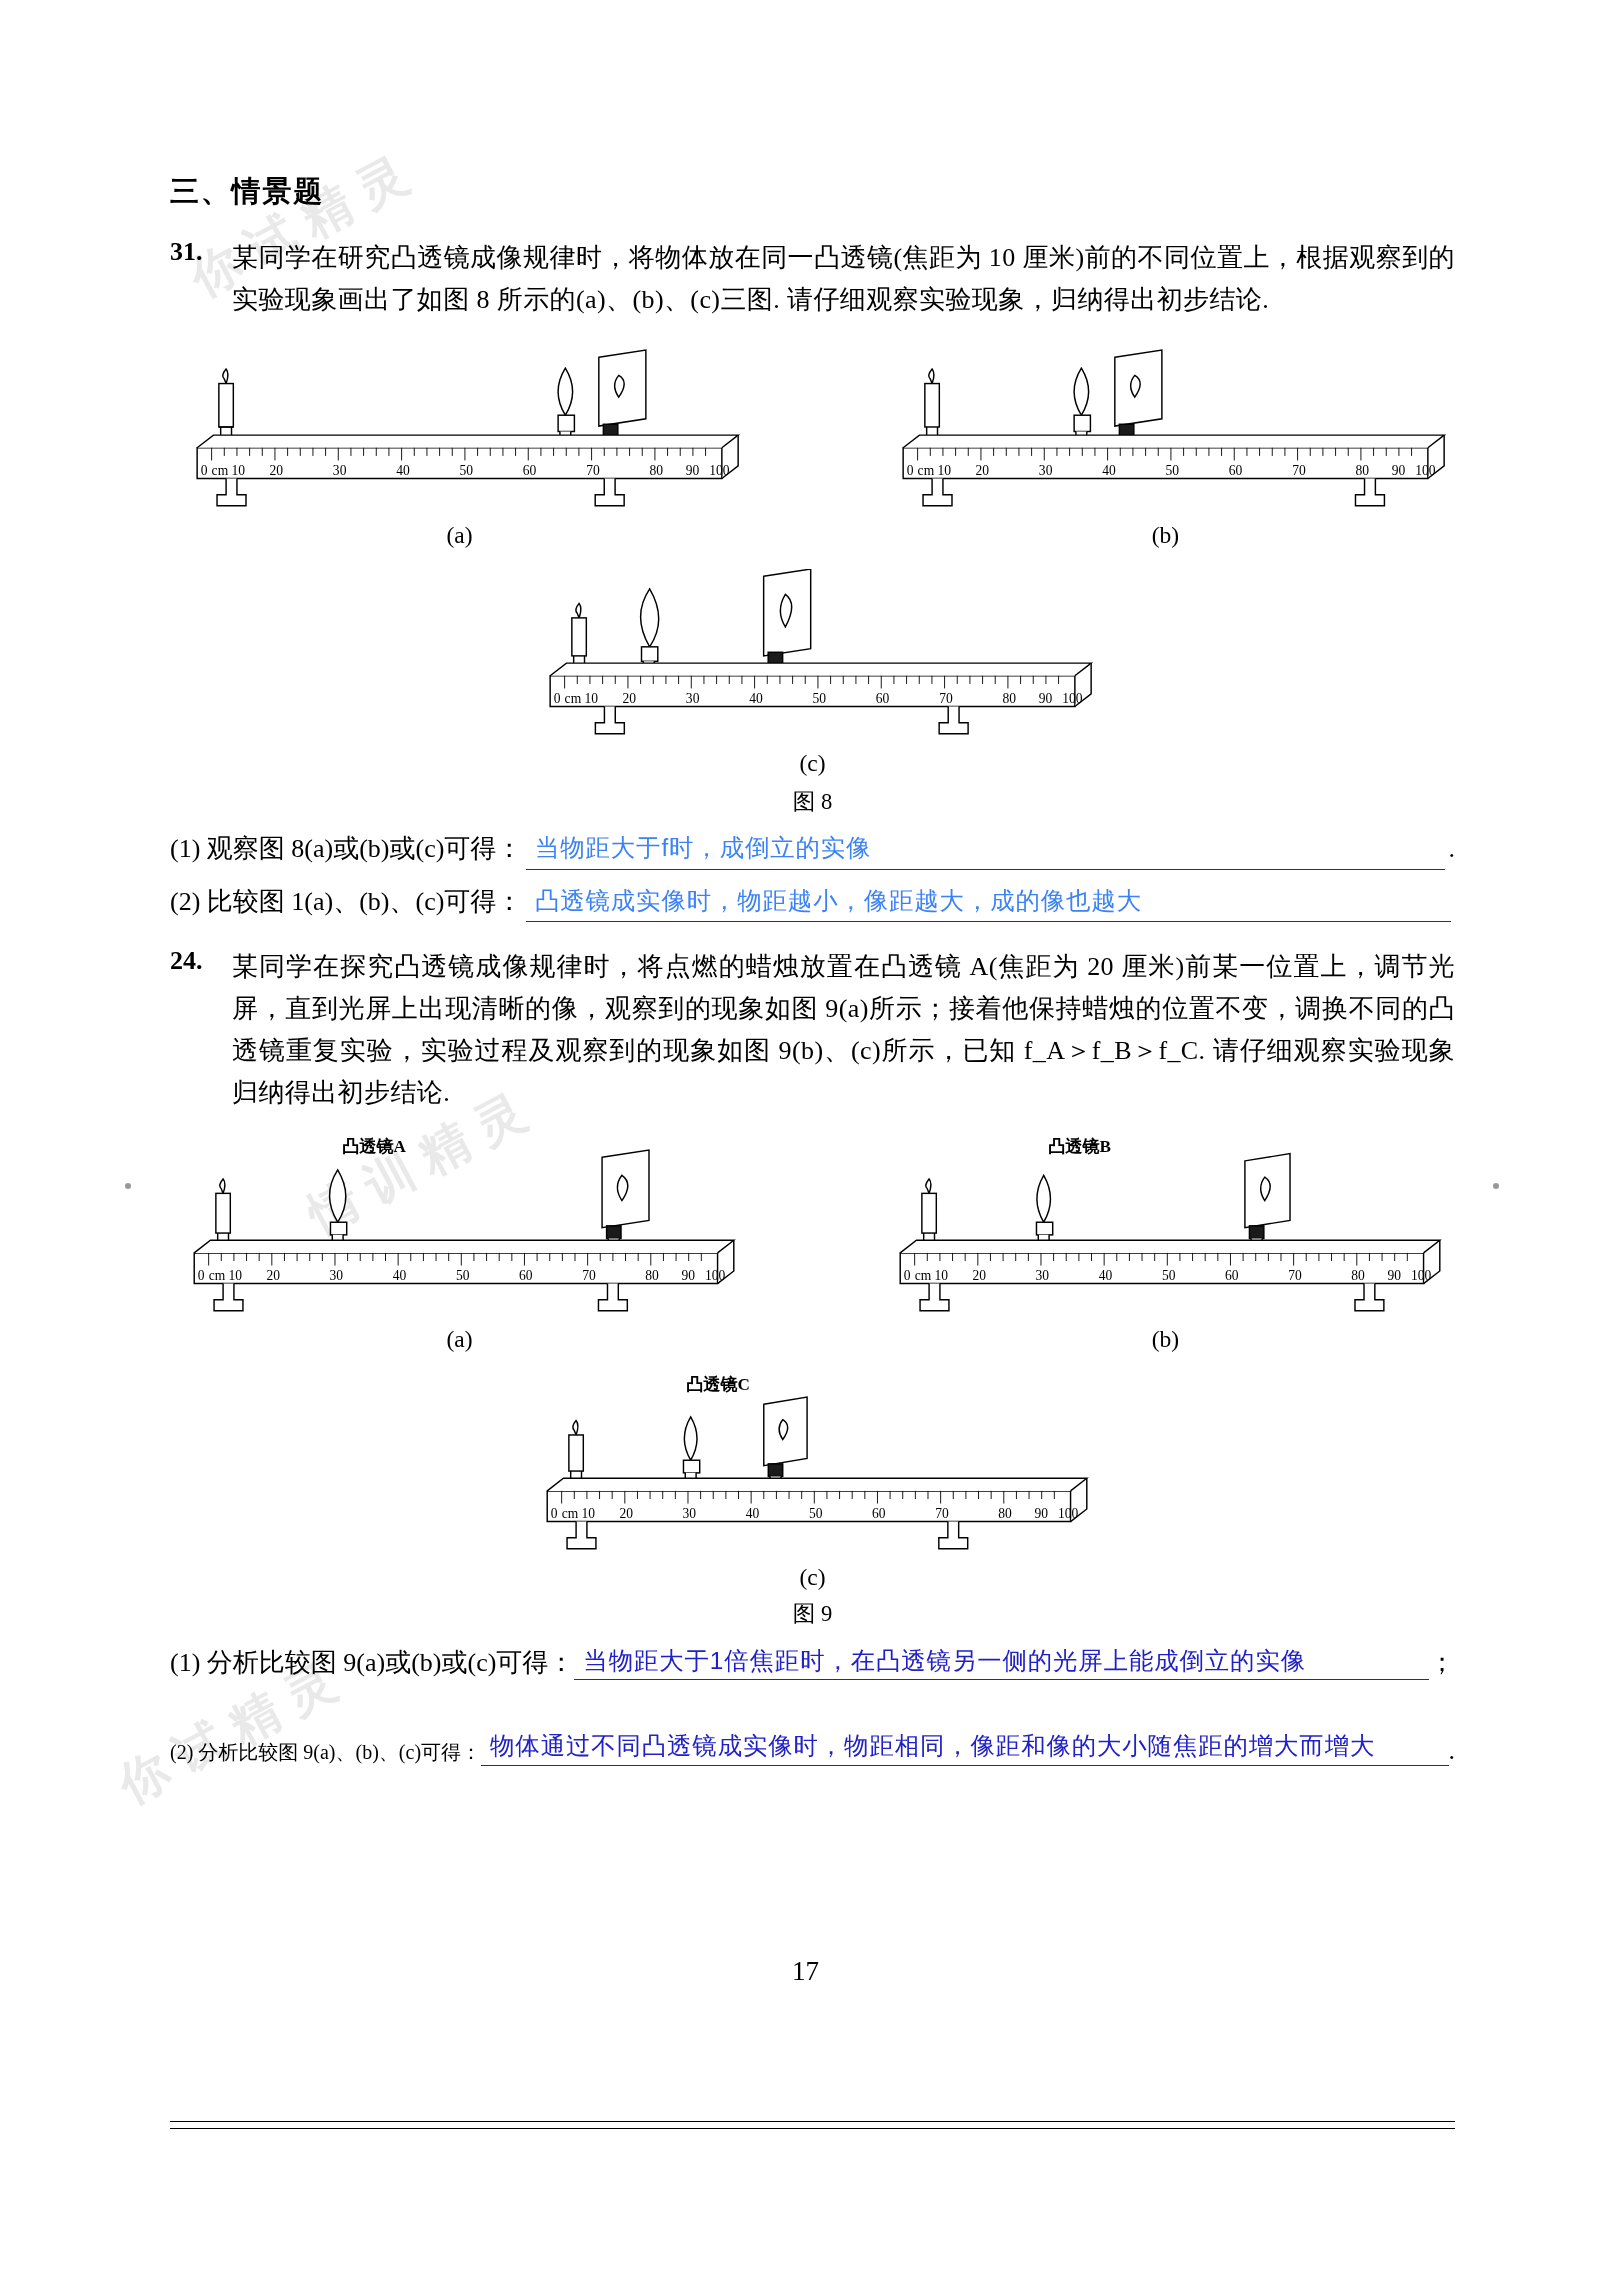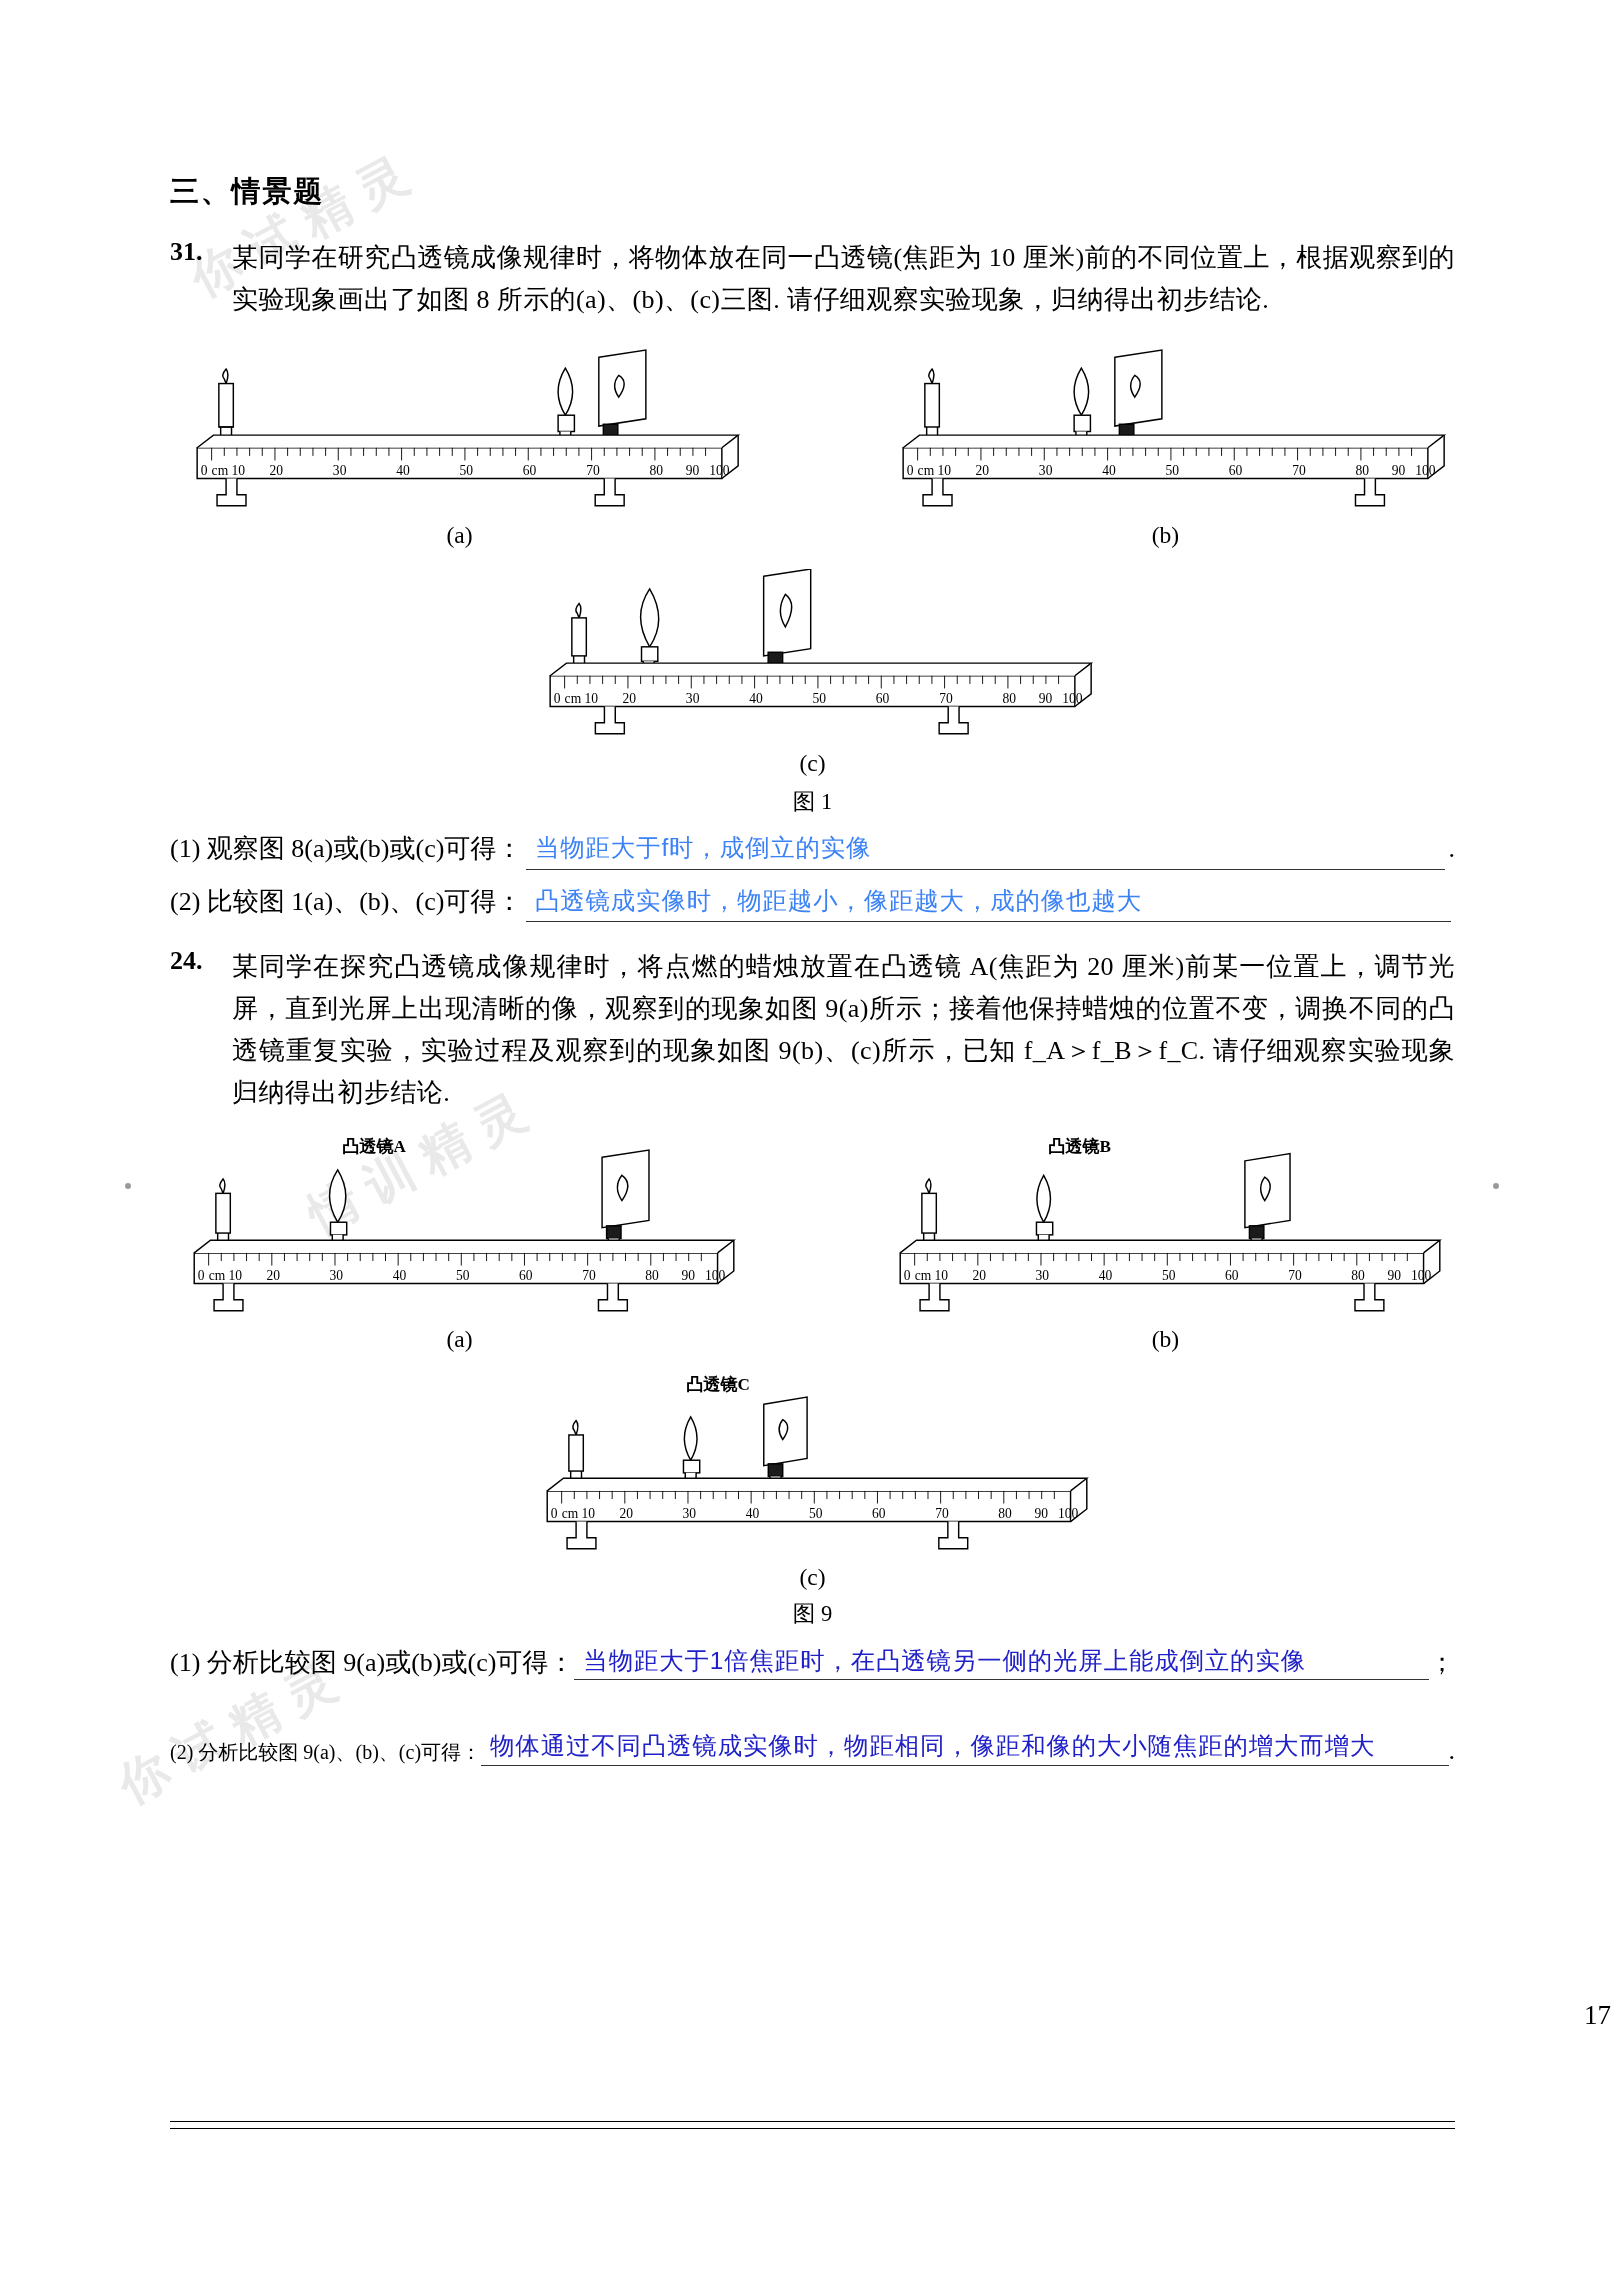--- a/index.html
+++ b/index.html
@@ -73,22 +73,22 @@
     color:#2020c8;
     font-family:"Liberation Sans", sans-serif;
     font-size:24.4px;
     letter-spacing:0.9px;
     line-height:1.55;
   }
   .period{ white-space:nowrap; }
   .pagenum{
     position:absolute;
     left:0; right:0;
-    top:2000px;
-    text-align:right;
+    top:1956px;
+    text-align:center;
     font-size:27px;
   }
   .pagerule{
     position:absolute;
     left:170px; width:1285px; top:2115px;
     height:1.8px; background:#000;
   }
   .pagerule2{
     position:absolute;
     left:170px; width:1285px; top:2120px;
@@ -301,21 +301,21 @@
               <text x="460" y="148">70</text>
                 <text x="530" y="148">80</text>
                 <text x="570" y="148">90</text>
               <text x="596" y="148">100</text>
             </g>
           </svg>
           <div class="figcap">(c)</div>
         </div>
       </div>
 
-      <div class="fignum" style="margin-top:9px;">图 1</div>
+      <div class="fignum" style="margin-top:9px;">图 8</div>
     </div>
 
     <div class="answer-line">
       <span class="answer-label">(1) 观察图 8(a)或(b)或(c)可得：</span>
       <span class="ans">当物距大于f时，成倒立的实像</span>
       <span class="period">.</span>
     </div>
     <div class="answer-line">
       <span class="answer-label">(2) 比较图 1(a)、(b)、(c)可得：</span>
       <span class="ans">凸透镜成实像时，物距越小，像距越大，成的像也越大</span>

